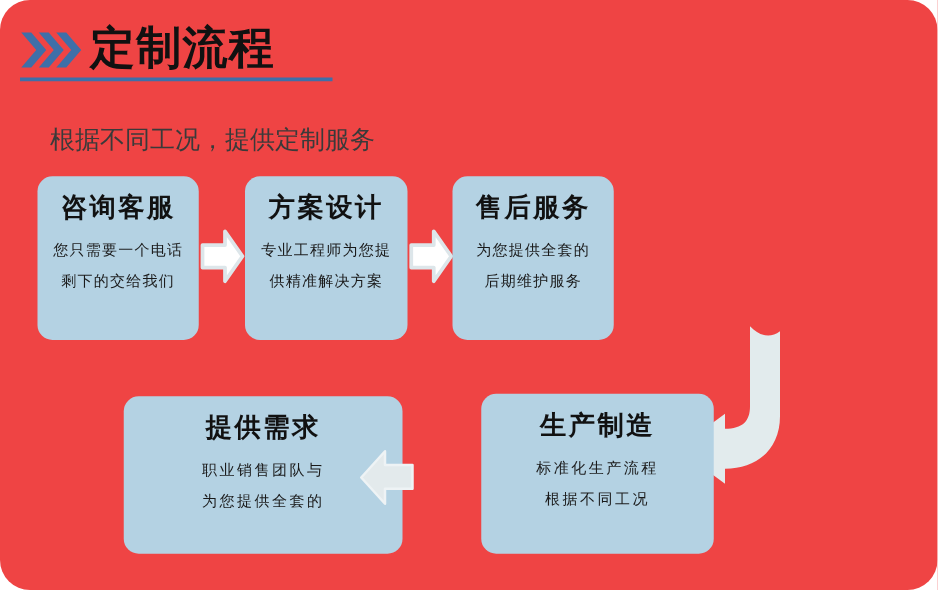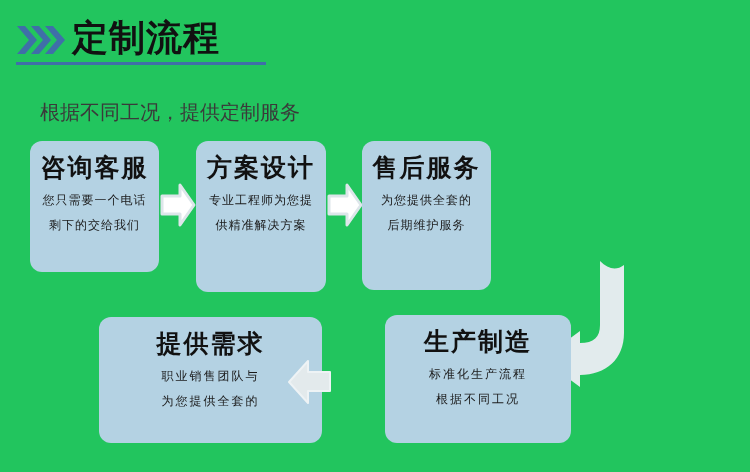--- a/index.html
+++ b/index.html
@@ -10,21 +10,22 @@
     height: 472px;
     background: #ffffff;
     font-family: "Liberation Sans", "DejaVu Sans", sans-serif;
     overflow: hidden;
   }
 
   #page {
     position: relative;
     width: 750px;
     height: 472px;
-    background: #22c55e;
+    background: #ef4444;
+    border-radius: 24px;
   }
 
   
   .header {
     position: absolute;
     left: 16px;
     top: 14px;
     width: 300px;
     height: 56px;
   }
@@ -72,21 +73,21 @@
   
   .card {
     position: absolute;
     background: #b4d2e3;
     border-radius: 12px;
     text-align: center;
     overflow: hidden;
   }
 
   .card-title {
-    font-size: 25px;
+    font-size: 21px;
     font-weight: bold;
     color: #111111;
     line-height: 34px;
     letter-spacing: 2px;
     margin-top: 9px;
     white-space: nowrap;
   }
 
   .card-body {
     font-family: "DejaVu Serif", "Liberation Serif", serif;
@@ -94,22 +95,22 @@
     color: #1a1a1a;
     line-height: 25px;
     letter-spacing: 1px;
     margin-top: 4px;
   }
 
   .card-body span { display: block; white-space: nowrap; }
 
   
   #card-1 { left: 30px;  top: 141px; width: 129px; height: 131px; }
-  #card-2 { left: 196px; top: 141px; width: 130px; height: 151px; }
-  #card-3 { left: 362px; top: 141px; width: 129px; height: 149px; }
+  #card-2 { left: 196px; top: 141px; width: 130px; height: 131px; }
+  #card-3 { left: 362px; top: 141px; width: 129px; height: 131px; }
 
   
   #card-4 { left: 99px;  top: 317px; width: 223px; height: 126px; }
   #card-5 { left: 345px; top: 315px; width: 186px; height: 128px; margin-left: 40px; }
   #card-4 .card-body span, #card-5 .card-body span { letter-spacing: 2px; }
 
   
   .arrow { position: absolute; display: block; }
 
   #arrow-1 { left: 160px; top: 182px; width: 36px; height: 46px; }

